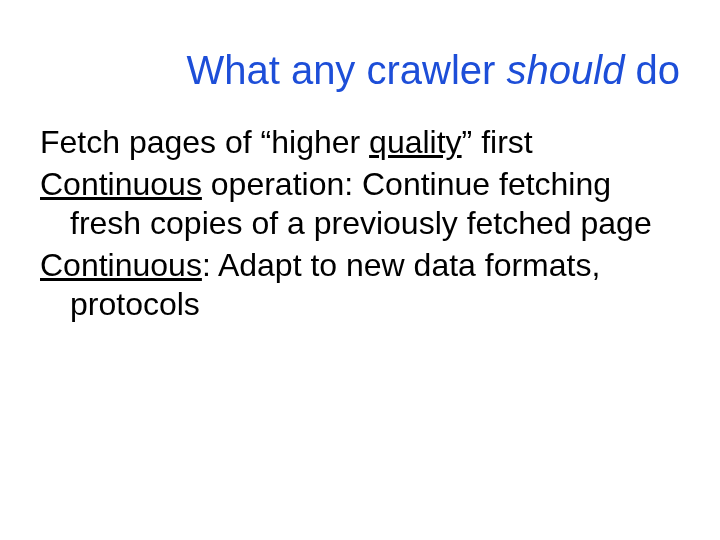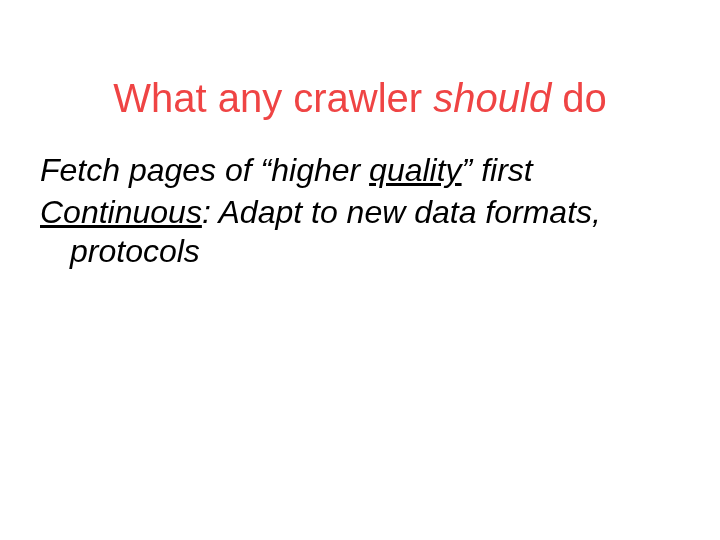--- a/index.html
+++ b/index.html
@@ -9,36 +9,34 @@
       background: #ffffff;
       font-family: Arial, Helvetica, sans-serif;
       overflow: hidden;
     }
     .slide {
       width: 100%;
       height: 100%;
       padding: 48px 40px 20px 40px;
     }
     .title {
-      color: #ef4444;
+      color: #1d4ed8;
       font-size: 40px;
-      text-align: center;
+      text-align: right;
       margin-bottom: 30px;
       font-weight: normal;
-      margin-top: 28px;
     }
     .title .italic {
       font-style: italic;
     }
     .body-text {
       color: #000000;
       font-size: 32px;
       line-height: 1.2;
       padding-left: 0;
-      font-style: italic;
     }
     .body-text p {
       margin-bottom: 4px;
       padding-left: 30px;
       text-indent: -30px;
     }
     .underline {
       text-decoration: underline;
     }
   </style>
@@ -47,16 +45,19 @@
 
 <div class="slide">
   <h1 class="title">
     <span>What any crawler </span><span class="italic">should</span><span> do</span>
   </h1>
   <div class="body-text">
     <p>
       <span>Fetch pages of “higher </span><span class="underline">quality</span><span>” first</span>
     </p>
     <p>
+      <span class="underline">Continuous</span><span> operation: Continue fetching fresh copies of a previously fetched page</span>
+    </p>
+    <p>
       <span class="underline">Continuous</span><span>: Adapt to new data formats, protocols</span>
     </p>
   </div>
 </div>
 
 </body></html>

